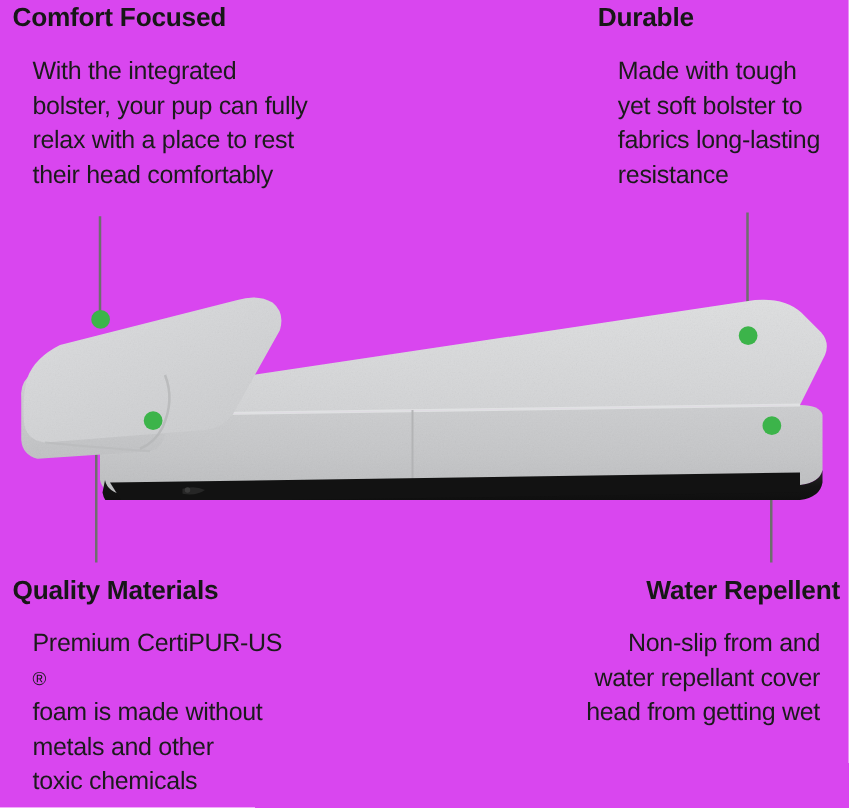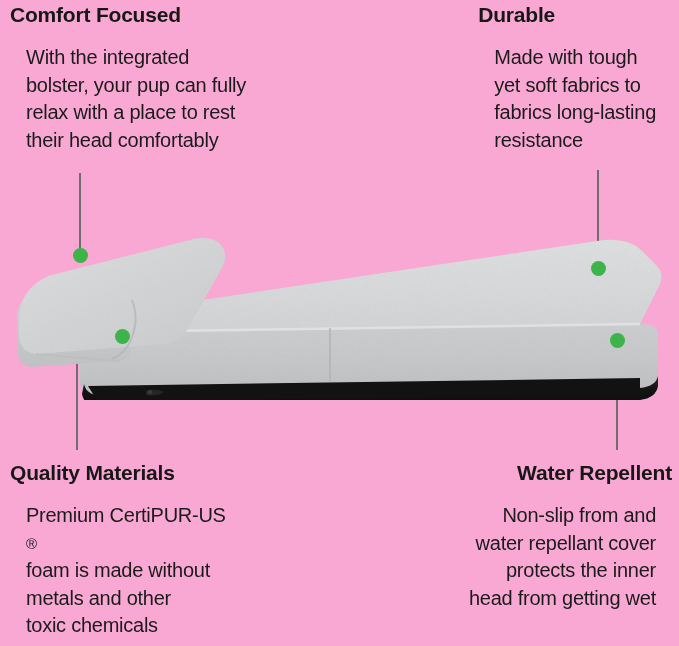--- a/index.html
+++ b/index.html
@@ -8,21 +8,21 @@
     background: #ffffff;
   }
   body {
     font-family: "Liberation Sans", sans-serif;
     -webkit-font-smoothing: antialiased;
   }
   #page {
     position: relative;
     width: 679px;
     height: 646px;
-    background: #f9a8d4;
+    background: #d946ef;
     overflow: hidden;
     text-decoration: underline;
   }
 
   
   .callout { position: absolute; color: #171717; }
   .callout .c-title {
     font-size: 21px;
     font-weight: bold;
     line-height: 26px;
@@ -173,39 +173,38 @@
       <span>bolster, your pup can fully</span>
       <span>relax with a place to rest</span>
       <span>their head comfortably</span>
     </p>
   </div>
 
   <div class="callout tr">
     <p class="c-title">Durable</p>
     <p class="c-body">
       <span>Made with tough</span>
-      <span>yet soft fabrics to</span>
+      <span>yet soft bolster to</span>
       <span>fabrics long-lasting</span>
       <span>resistance</span>
     </p>
   </div>
 
   <div class="callout bl">
     <p class="c-title">Quality Materials</p>
     <p class="c-body">
       <span>Premium CertiPUR-US</span>
       <span><span class="reg">®</span> foam is made without</span>
       <span>metals and other</span>
       <span>toxic chemicals</span>
     </p>
   </div>
 
   <div class="callout br">
     <p class="c-title">Water Repellent</p>
     <p class="c-body">
       <span>Non-slip from and</span>
       <span>water repellant cover</span>
-      <span>protects the inner</span>
       <span>head from getting wet</span>
     </p>
   </div>
 
 </div>
 
 </body></html>

